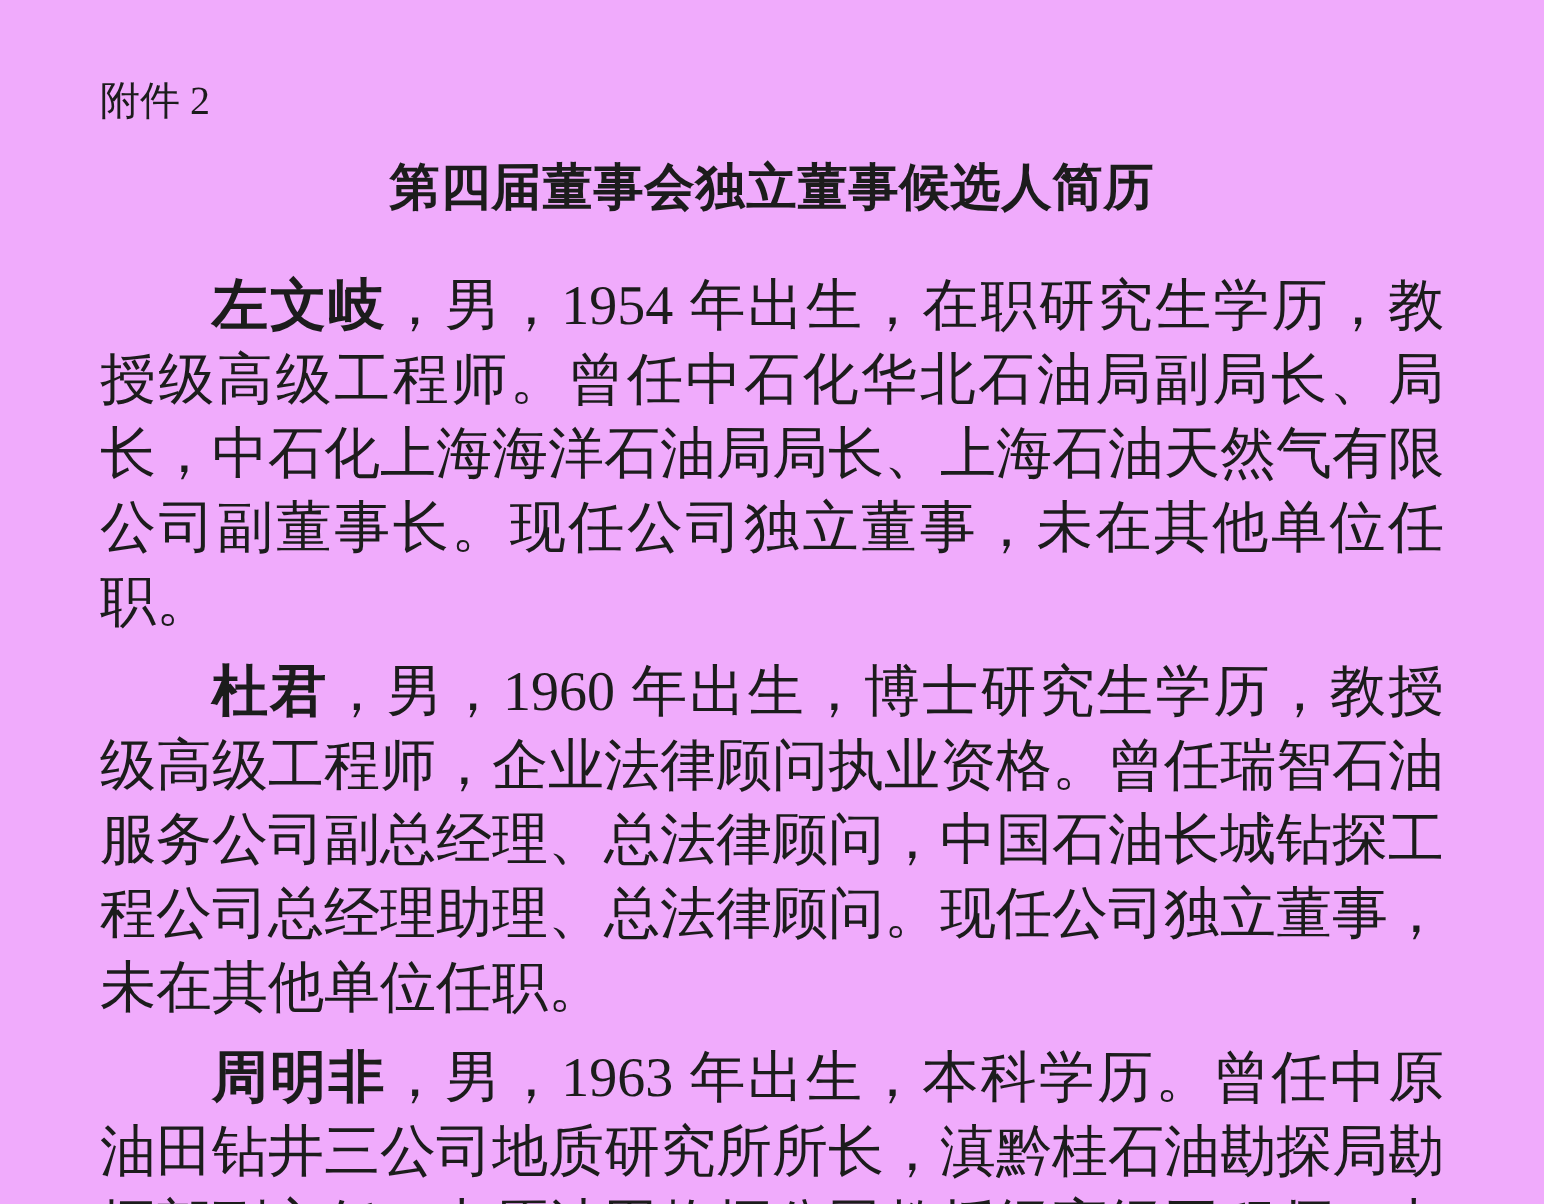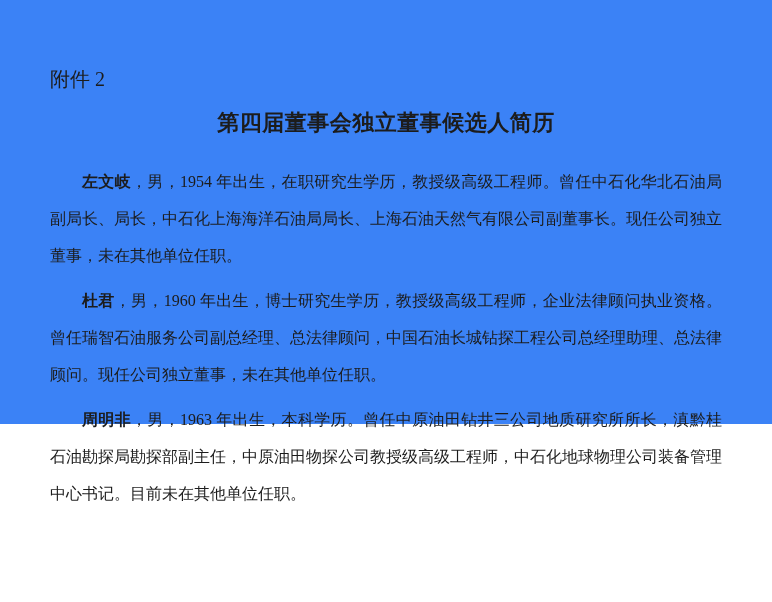--- a/index.html
+++ b/index.html
@@ -10,43 +10,43 @@
   body {
     width: 772px;
     height: 602px;
     overflow: hidden;
     font-family: "Liberation Serif", "DejaVu Serif", serif;
     color: #1c1c1c;
   }
   .doc {
     box-sizing: border-box;
     width: 772px;
-    height: 424px;
-    padding: 68px 50px 0 50px;
-    background: #3b82f6;
+    height: 602px;
+    padding: 40px 50px 0 50px;
+    background: #f0abfc;
   }
   .attachment-label {
     font-size: 20px;
     line-height: 22px;
     text-align: left;
   }
   .doc-title {
     margin-top: 19px;
-    font-size: 22px;
+    font-size: 25px;
     font-weight: 700;
     text-align: center;
     letter-spacing: 0.5px;
     line-height: 28px;
   }
   .body-text {
     margin-top: 26px;
   }
   .bio {
     margin: 0 0 8px 0;
-    font-size: 16px;
+    font-size: 28px;
     line-height: 37px;
     text-align: justify;
     text-justify: inter-character;
     text-indent: 2em;
   }
   .bio:last-child {
     margin-bottom: 0;
   }
   .candidate-name {
     font-weight: 700;

